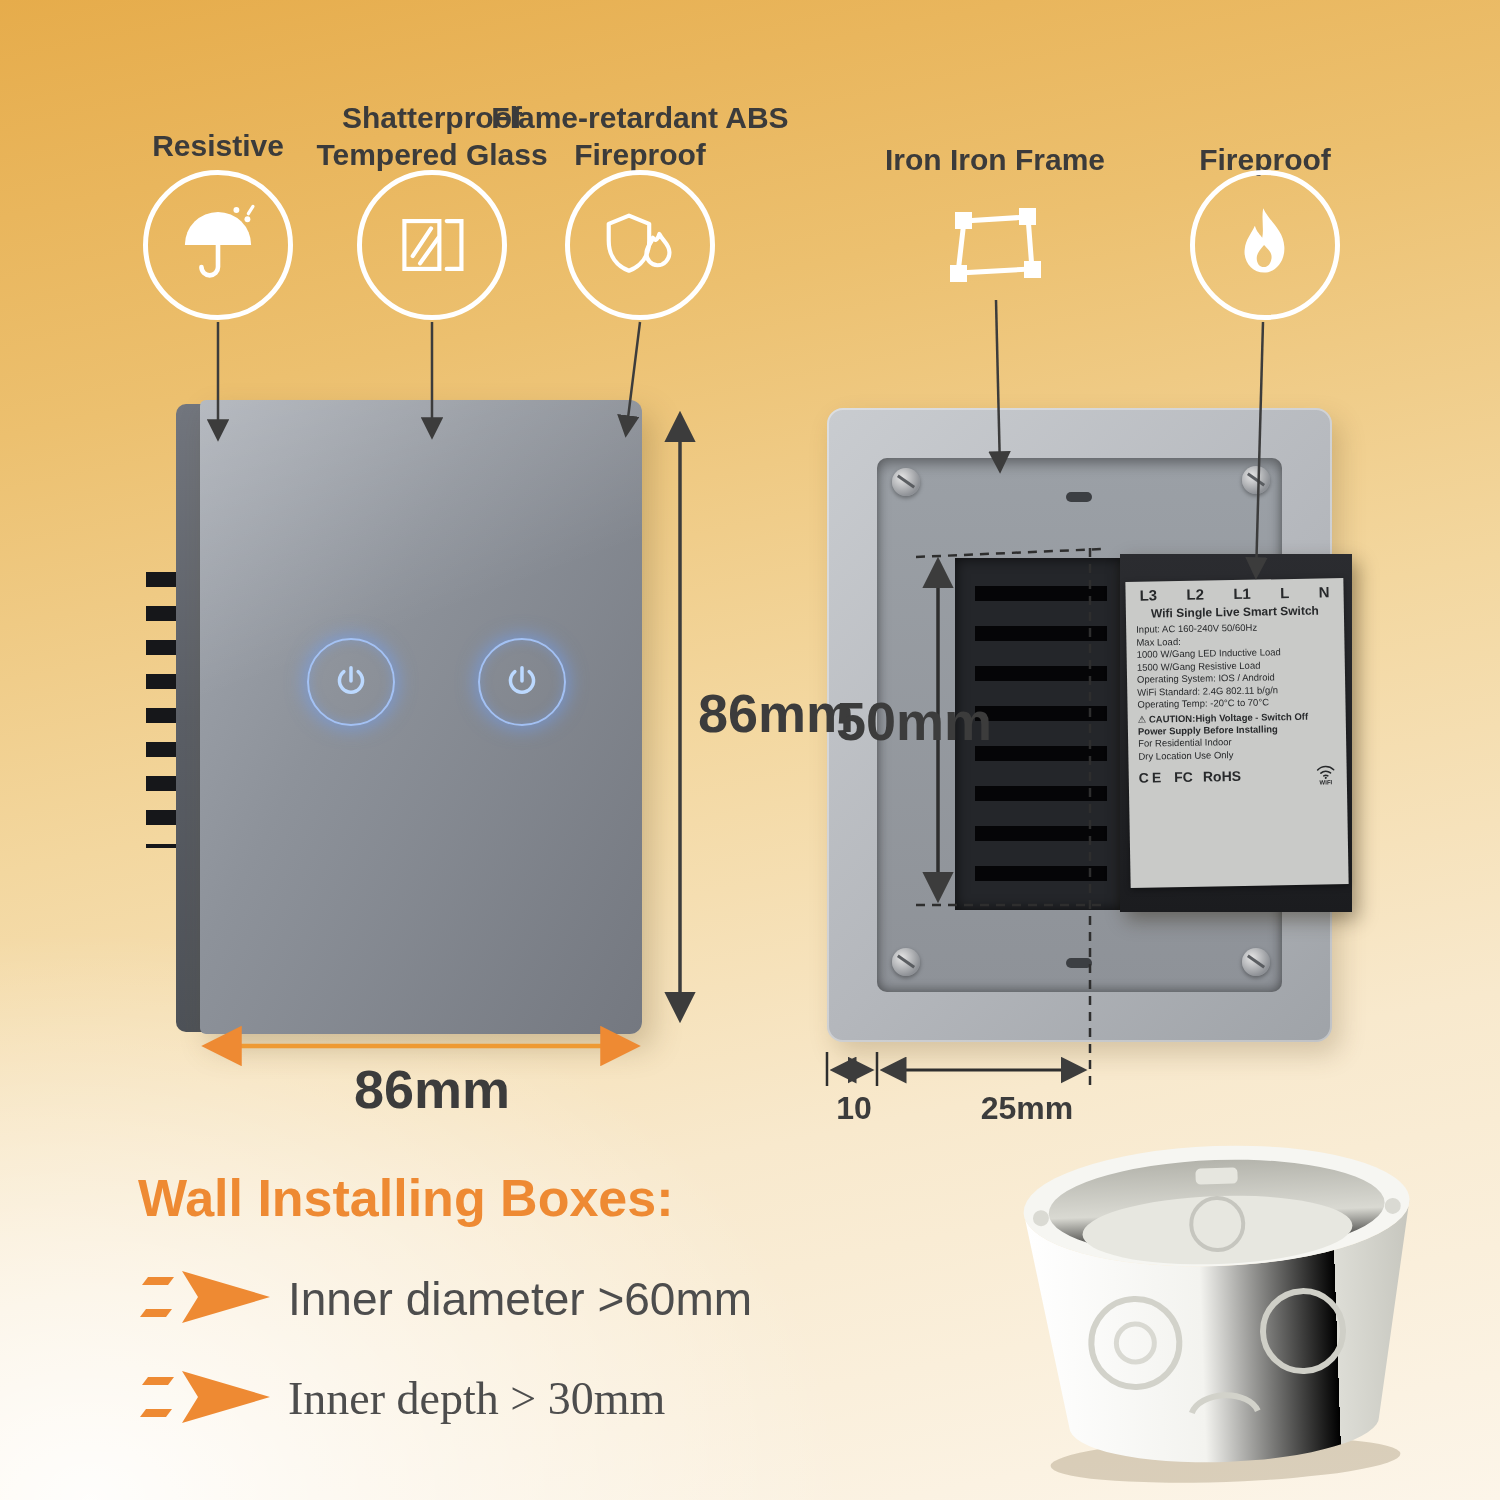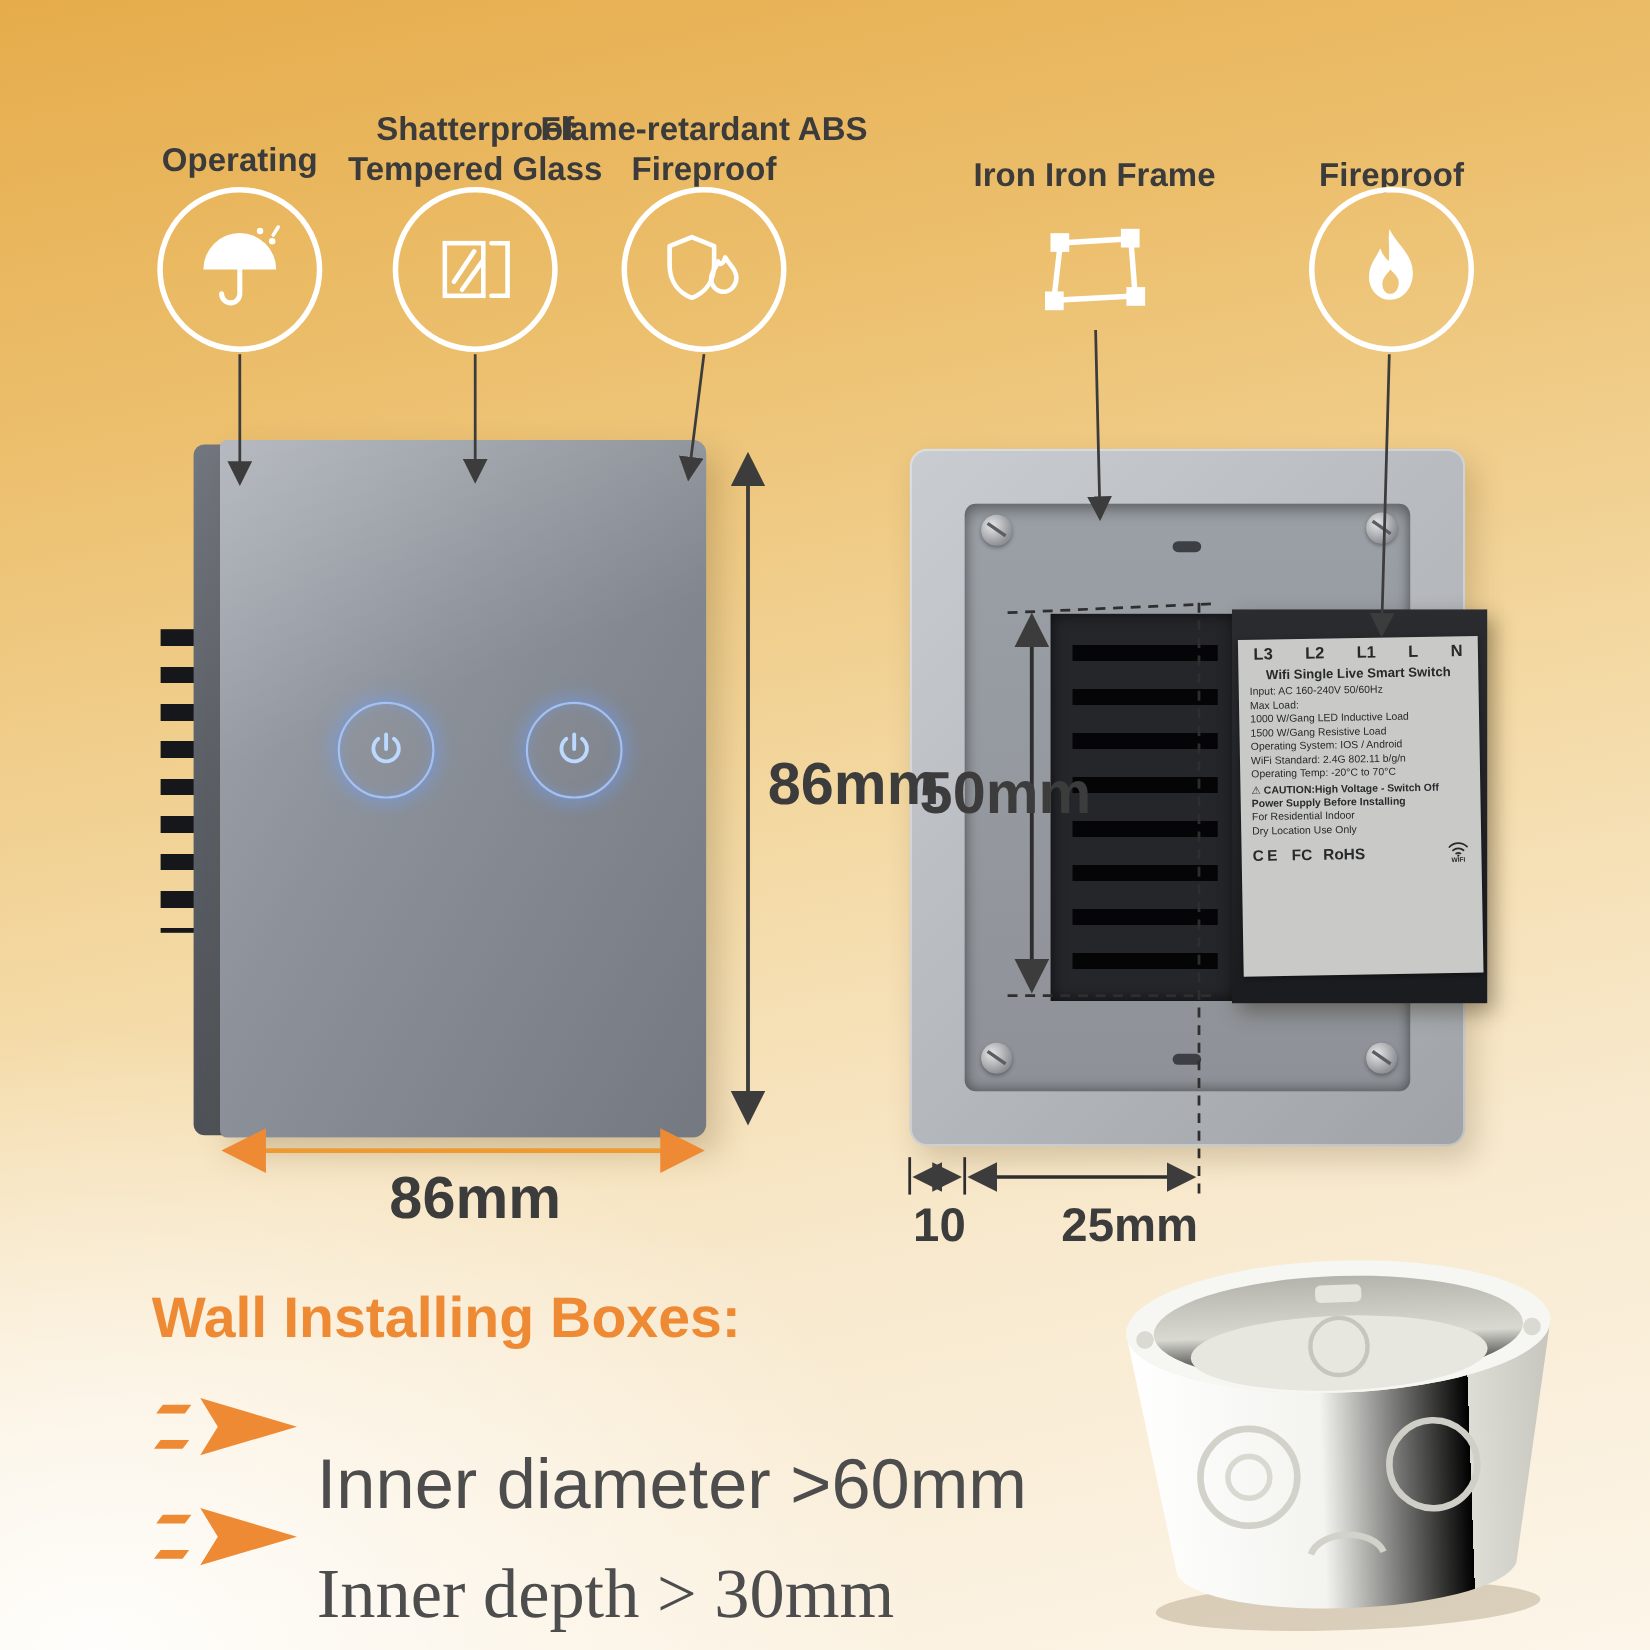--- a/index.html
+++ b/index.html
@@ -55,32 +55,32 @@
     font-size:15px;font-weight:bold;}
   .mtitle{text-align:center;font-size:12px;font-weight:bold;margin:1px 0 3px 0;}
   .specs{padding:0 10px;font-size:9.5px;line-height:1.32;}
   .caution{padding:2px 10px 0 10px;font-size:9.5px;font-weight:bold;line-height:1.25;}
   .usage{padding:1px 10px 0 10px;font-size:9.5px;line-height:1.3;}
   .certs{display:flex;align-items:center;gap:10px;padding:4px 10px 0 10px;
     font-size:14px;font-weight:bold;}
   .wifiWrap{margin-left:auto;display:flex;flex-direction:column;align-items:center;font-size:6px;font-weight:bold;}
   
   .dim{position:absolute;font-weight:bold;color:#3c3c3c;font-size:54px;}
-  .dimSmall{position:absolute;font-weight:bold;color:#3c3c3c;font-size:43px;text-align:center;}
+  .dimSmall{position:absolute;font-weight:bold;color:#3c3c3c;font-size:32px;text-align:center;}
   
   .heading{position:absolute;left:138px;top:1168px;font-size:52px;font-weight:bold;color:#ee8a33;}
-  .bullet-text{position:absolute;left:288px;font-size:64px;color:#4d4d4d;margin-top:40px;}
+  .bullet-text{position:absolute;left:288px;font-size:46px;color:#4d4d4d;}
   .overlay{position:absolute;left:0;top:0;pointer-events:none;}
 </style>
 </head>
 <body>
 
 <div class="canvas">
 
-  <div class="flabel" style="left:68px;top:128px;">Operating</div>
+  <div class="flabel" style="left:68px;top:128px;">Resistive</div>
   <div class="fcircle" style="left:143px;top:170px;">
     <svg width="92" height="92" viewBox="0 0 100 100">
       <path d="M14 50 A36 36 0 0 1 86 50 Z" fill="#fff"></path>
       <path d="M50 50 V74 A9 9 0 0 1 32 74" fill="none" stroke="#fff" stroke-width="5" stroke-linecap="round"></path>
       <circle cx="70" cy="12" r="3.2" fill="#fff"></circle>
       <circle cx="82" cy="22" r="3.2" fill="#fff"></circle>
       <path d="M88 8 l-5 8" stroke="#fff" stroke-width="3.5" stroke-linecap="round"></path>
     </svg>
   </div>
 

